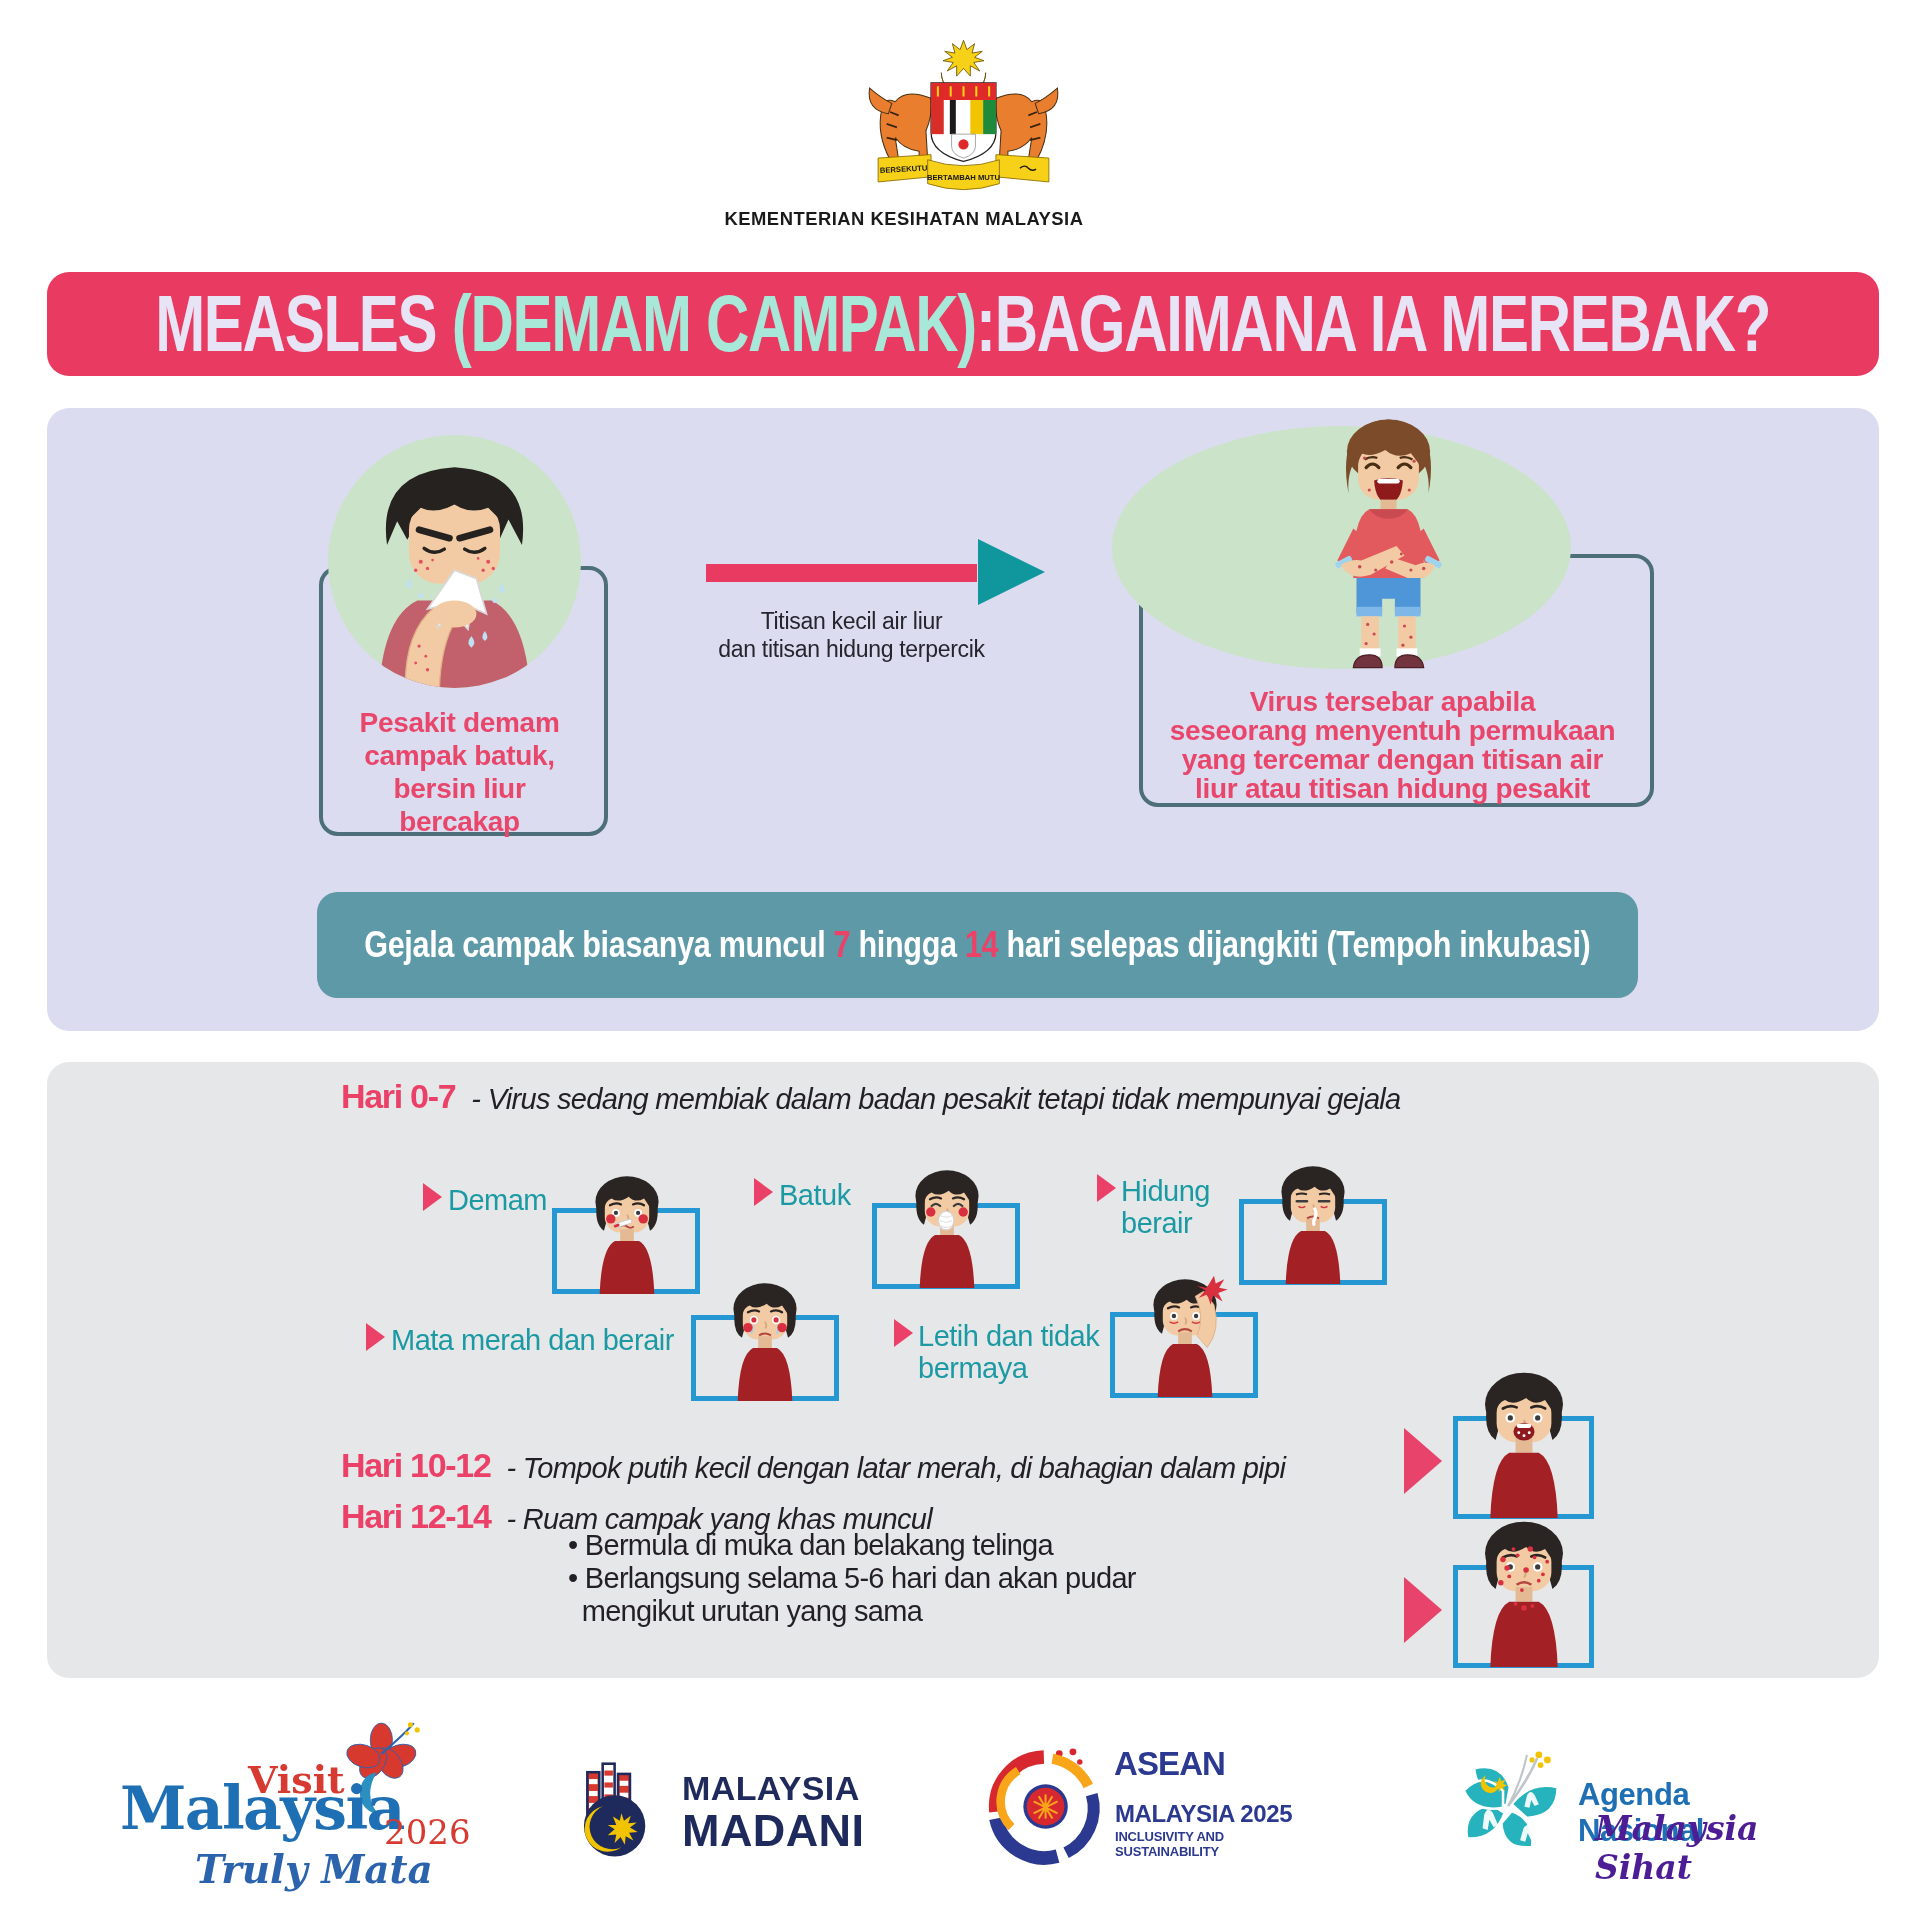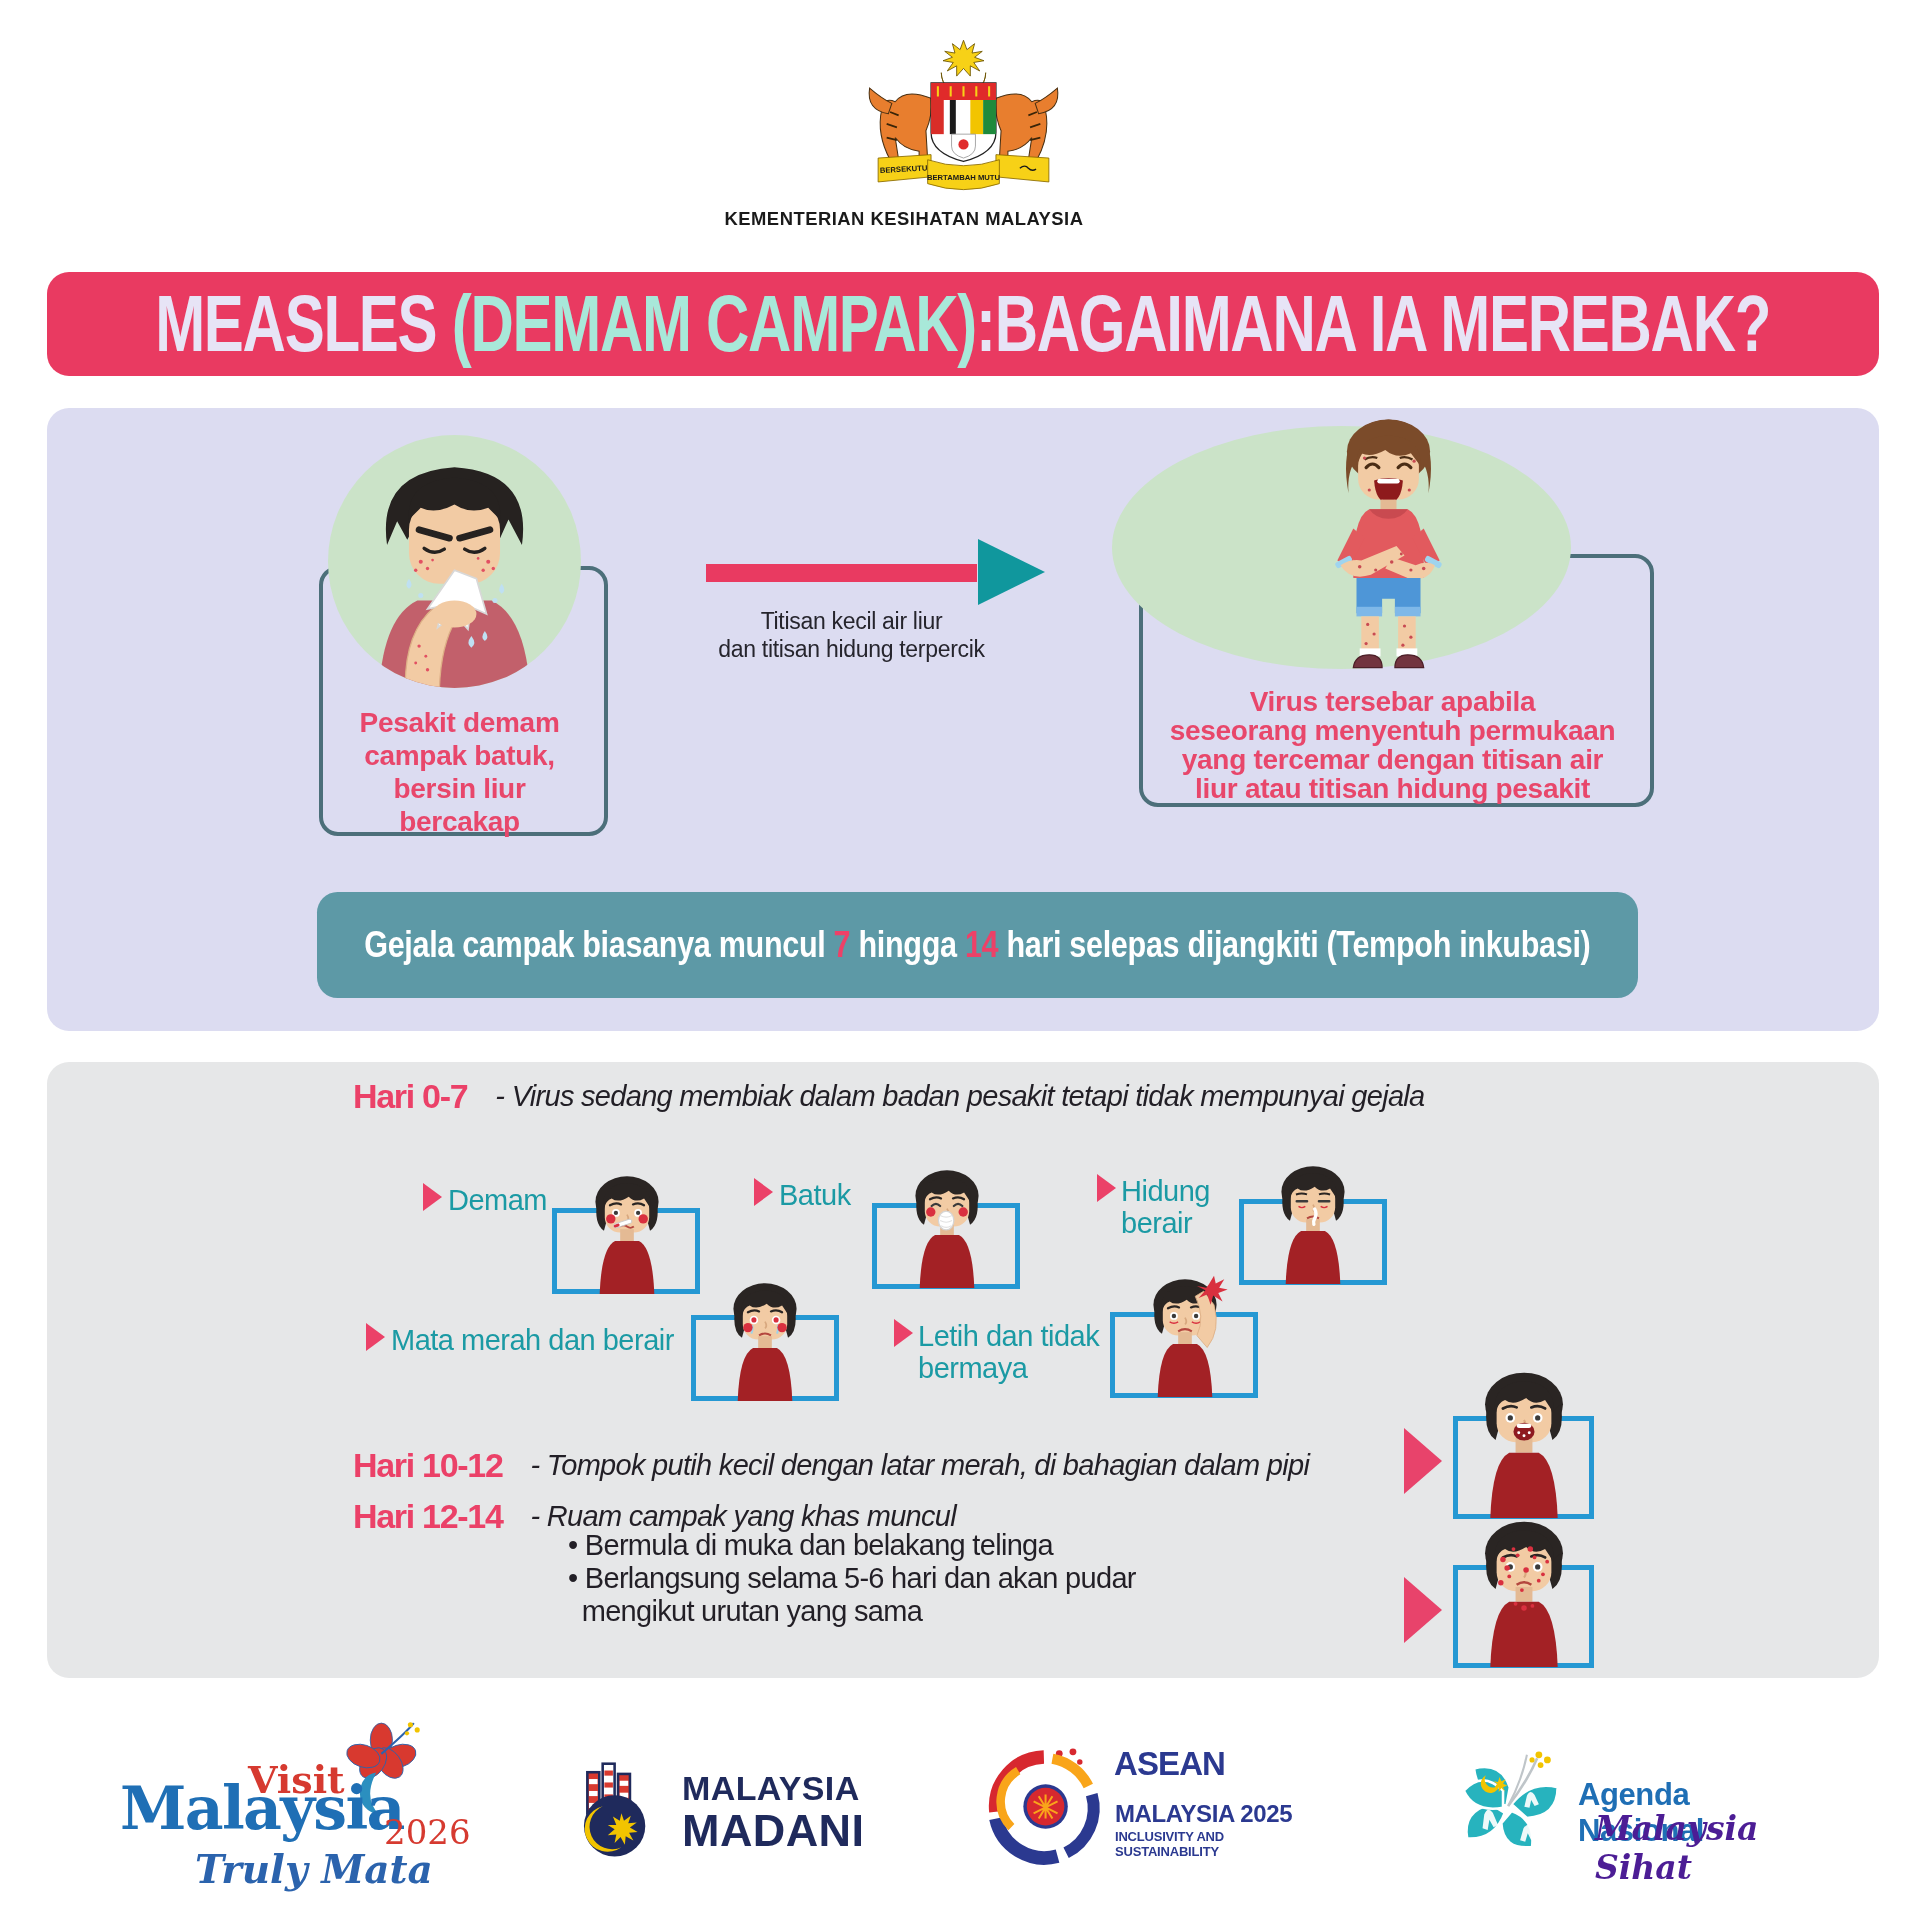--- a/index.html
+++ b/index.html
@@ -29,21 +29,21 @@
   .arrowcap{position:absolute;left:599px;top:199px;width:411px;text-align:center;color:#26252D;
             font-size:23px;line-height:28px;letter-spacing:-0.3px;}
   
   .teal-banner{left:317px;top:892px;width:1321px;height:106px;background:#5D99A6;border-radius:20.5px;
                display:flex;align-items:center;justify-content:center;}
   .teal-text{white-space:pre;color:#ffffff;font-weight:bold;font-size:36px;letter-spacing:-0.4px;
              transform:scaleX(.85);transform-origin:center;}
   .teal-text .pk{color:#ED4168;}
   
   .gray{left:47px;top:1062px;width:1832px;height:616px;background:#E6E7E8;border-radius:22px;}
-  .hrow{position:absolute;display:flex;align-items:center;gap:28px;white-space:nowrap;margin-left:12px;}
+  .hrow{position:absolute;display:flex;align-items:flex-end;gap:16px;white-space:nowrap;}
   .hlab{color:#EB4168;font-weight:bold;font-size:34px;letter-spacing:-1.3px;}
   .htxt{color:#221F26;font-size:29px;letter-spacing:-0.7px;font-style:italic;}
   .tri{position:absolute;width:0;height:0;border-left:19.7px solid #EB4168;
        border-top:14.6px solid transparent;border-bottom:14.6px solid transparent;}
   .big-tri{position:absolute;width:0;height:0;border-left:38px solid #E8436B;
            border-top:33px solid transparent;border-bottom:33px solid transparent;}
   .slab{position:absolute;color:#1B9AA4;font-size:29px;letter-spacing:-0.5px;line-height:32px;white-space:nowrap;}
   .sym-box{position:absolute;border:5.1px solid #2598D3;box-sizing:border-box;background:transparent;}
   .boy{position:absolute;}
   .bullets{position:absolute;left:521px;top:467px;color:#221F26;font-size:29px;letter-spacing:-0.7px;

